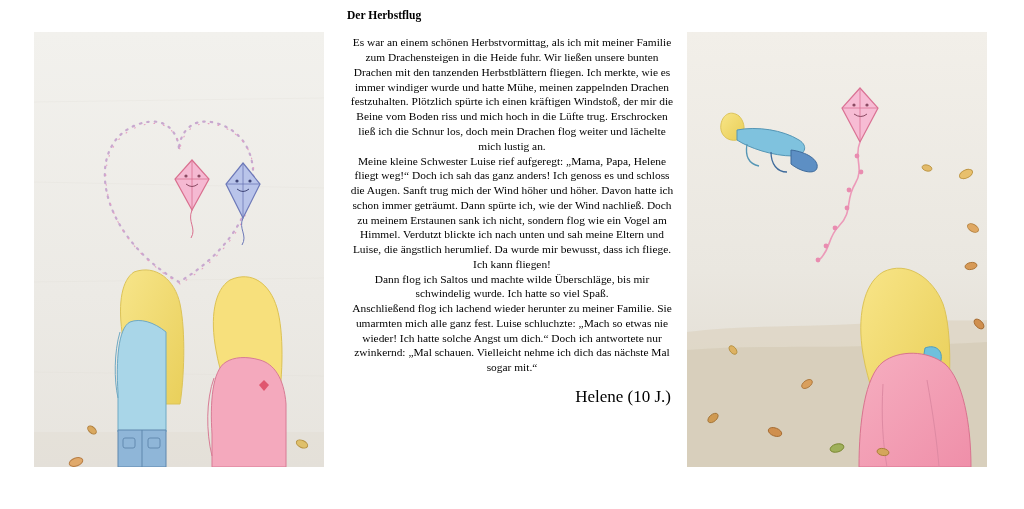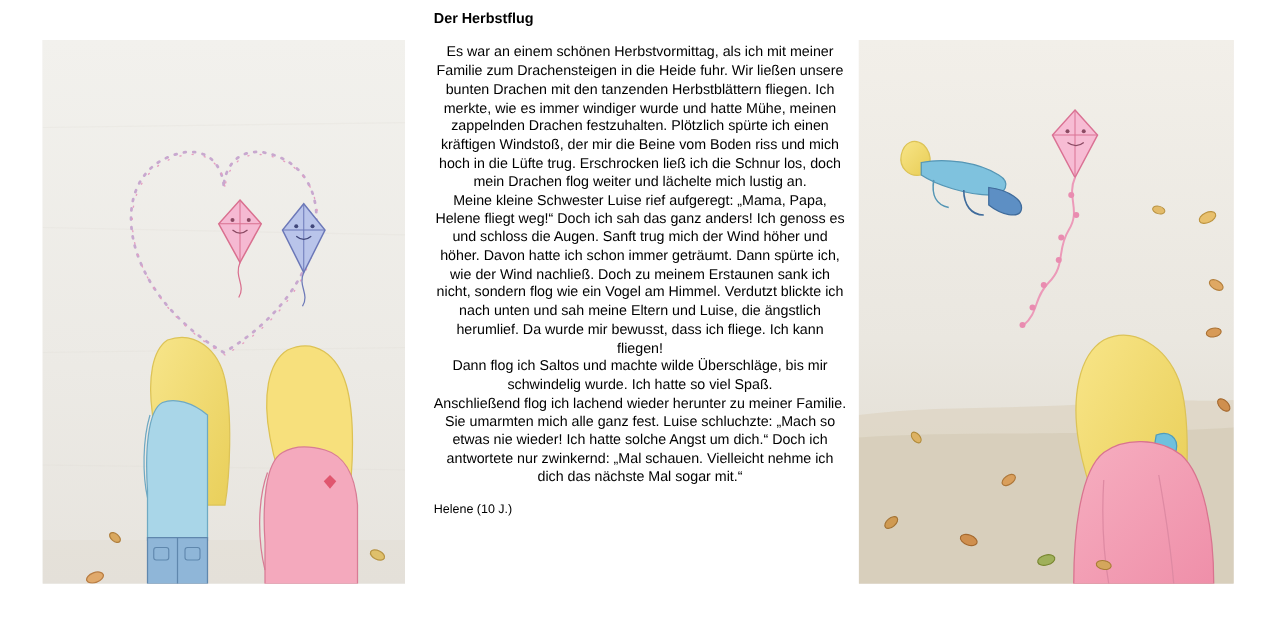--- a/index.html
+++ b/index.html
@@ -41,36 +41,38 @@
     overflow: hidden;
   }
   .art-svg { display: block; width: 100%; height: 100%; }
 
   
   .text-col {
     position: absolute;
     left: 347px;
     top: 8px;
     width: 330px;
+    font-family: Liberation Serif, serif;
   }
   .doc-title {
     font-size: 11.5px;
     font-weight: bold;
     line-height: 1.25;
     margin: 0 0 13px 0;
   }
   .doc-body {
     font-size: 11.4px;
     line-height: 1.295;
     margin: 0;
     text-align: center;
     white-space: pre-line;
   }
   .doc-signature {
-    font-size: 10px;
+    font-size: 17px;
+    text-align: right;
     margin-top: 12px;
     padding-right: 6px;
   }
 </style>
 </head>
 <body>
 
 <div class="page">
 
   <div class="left-art">

